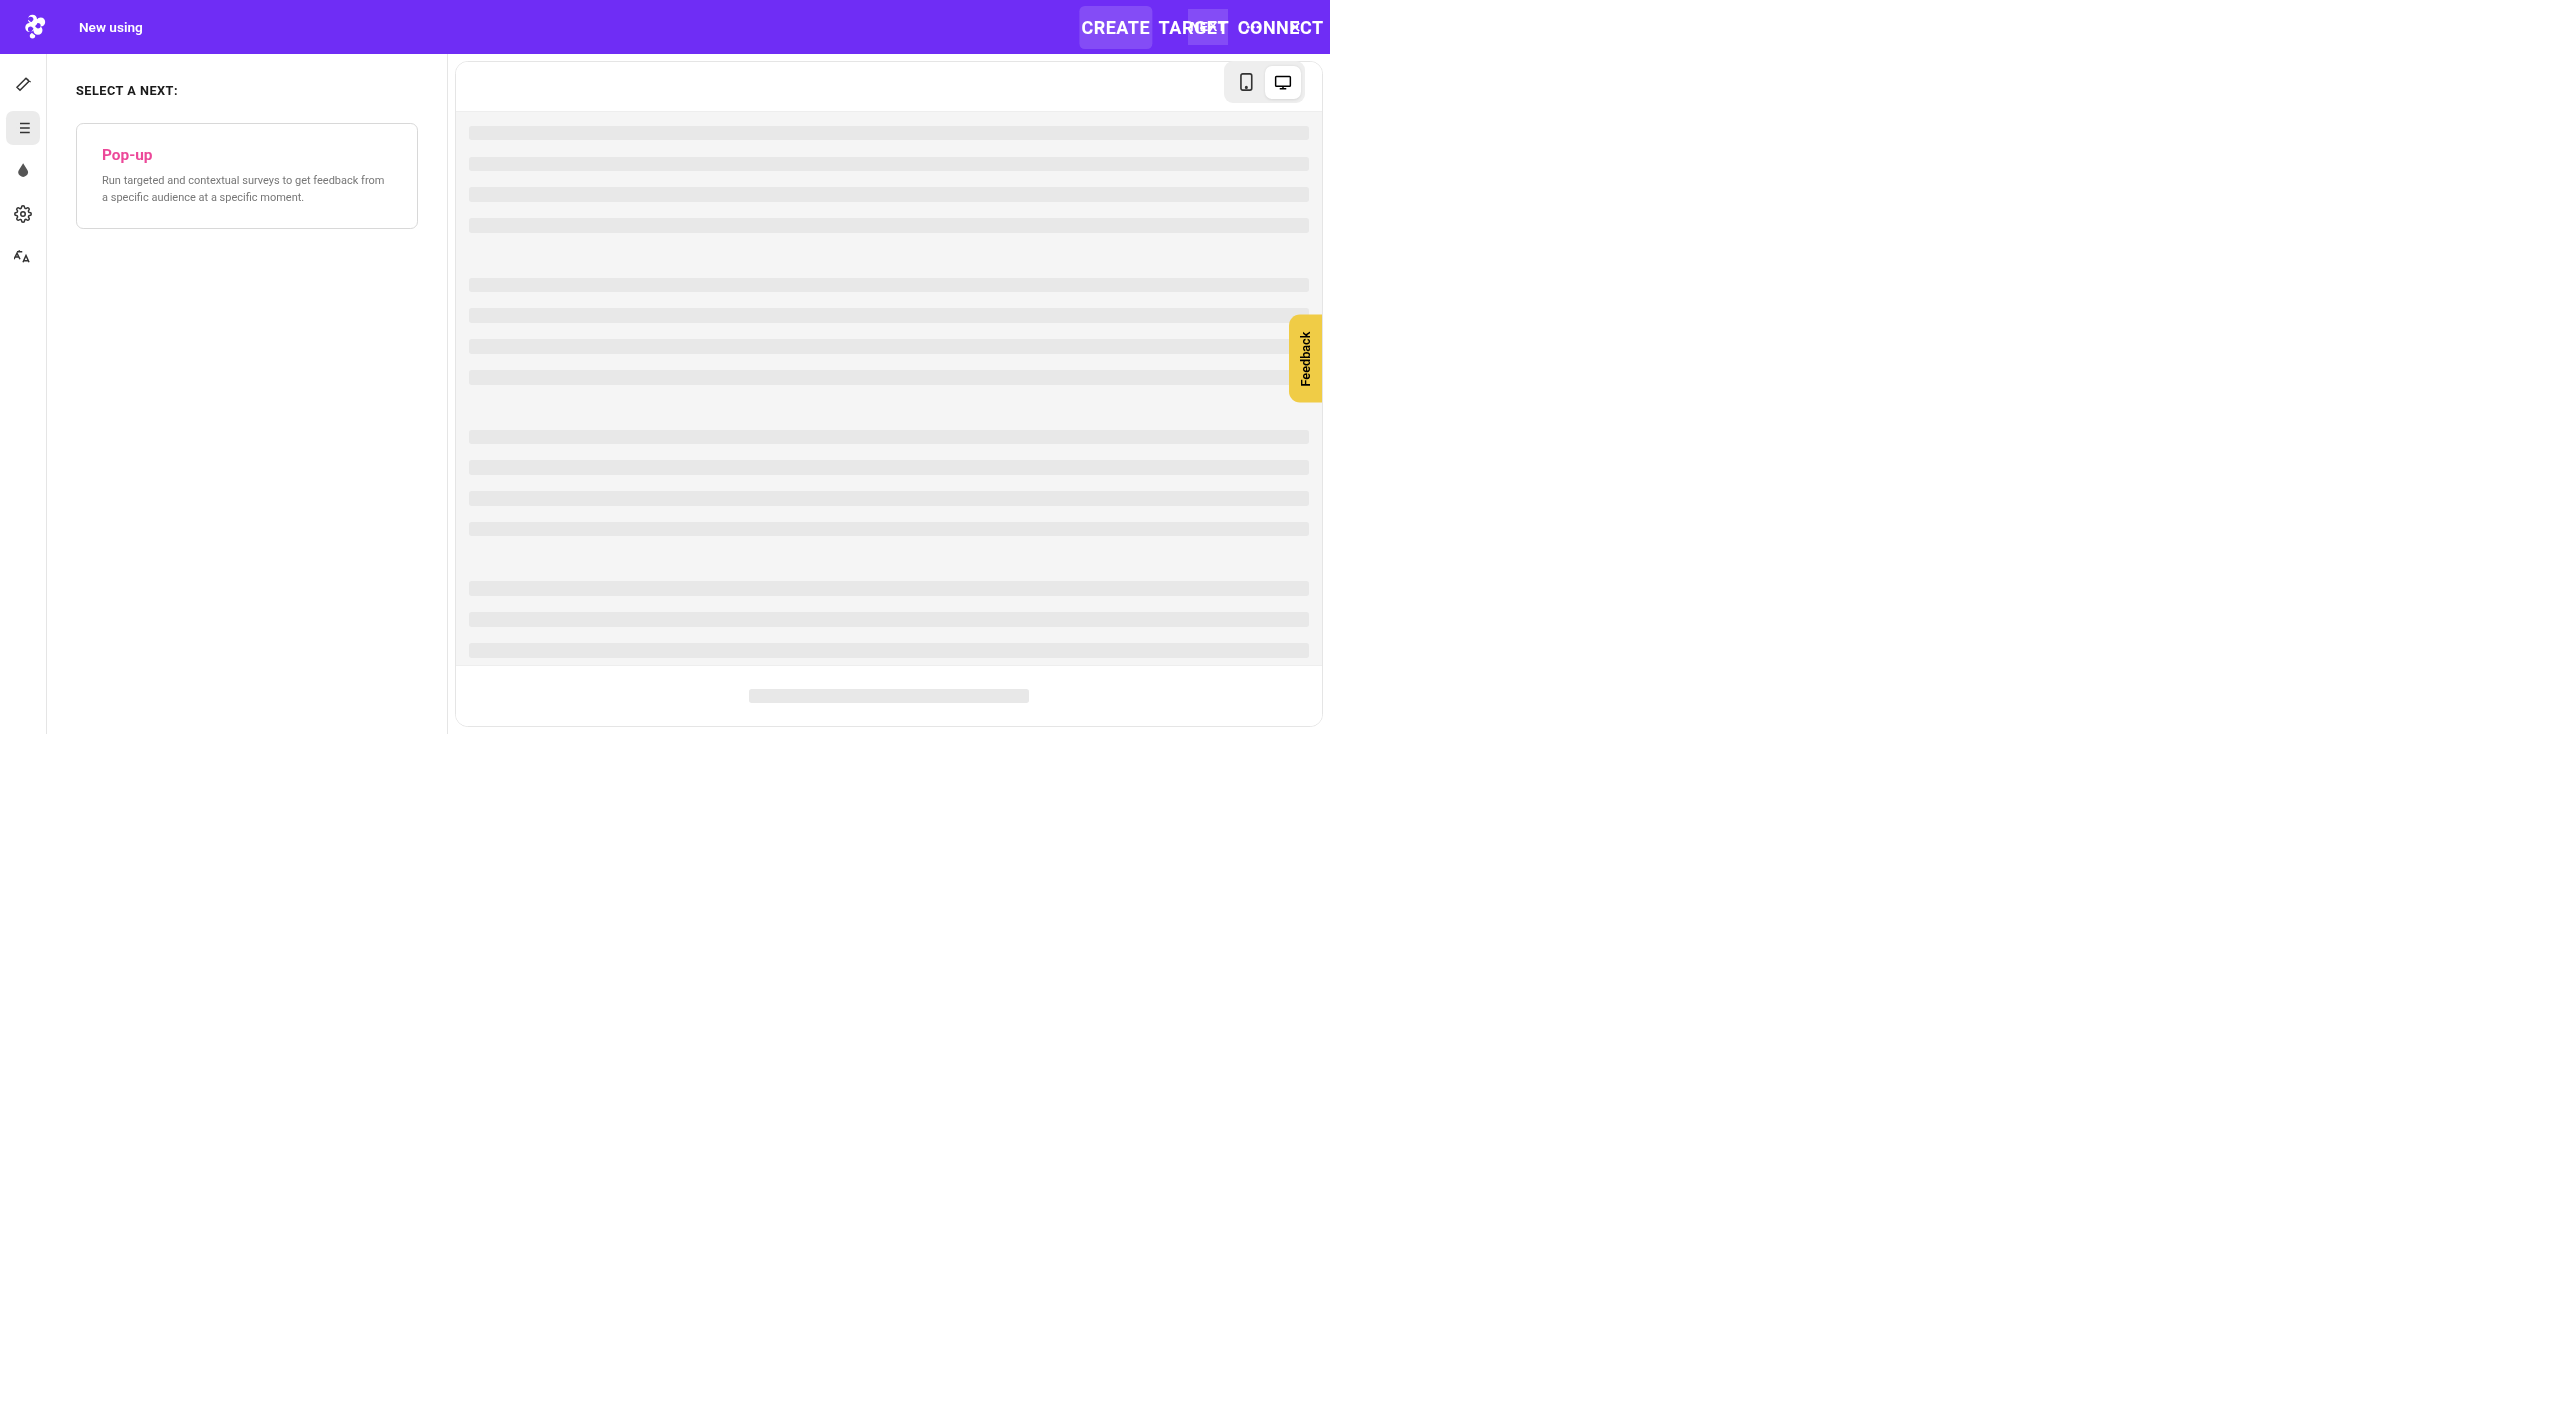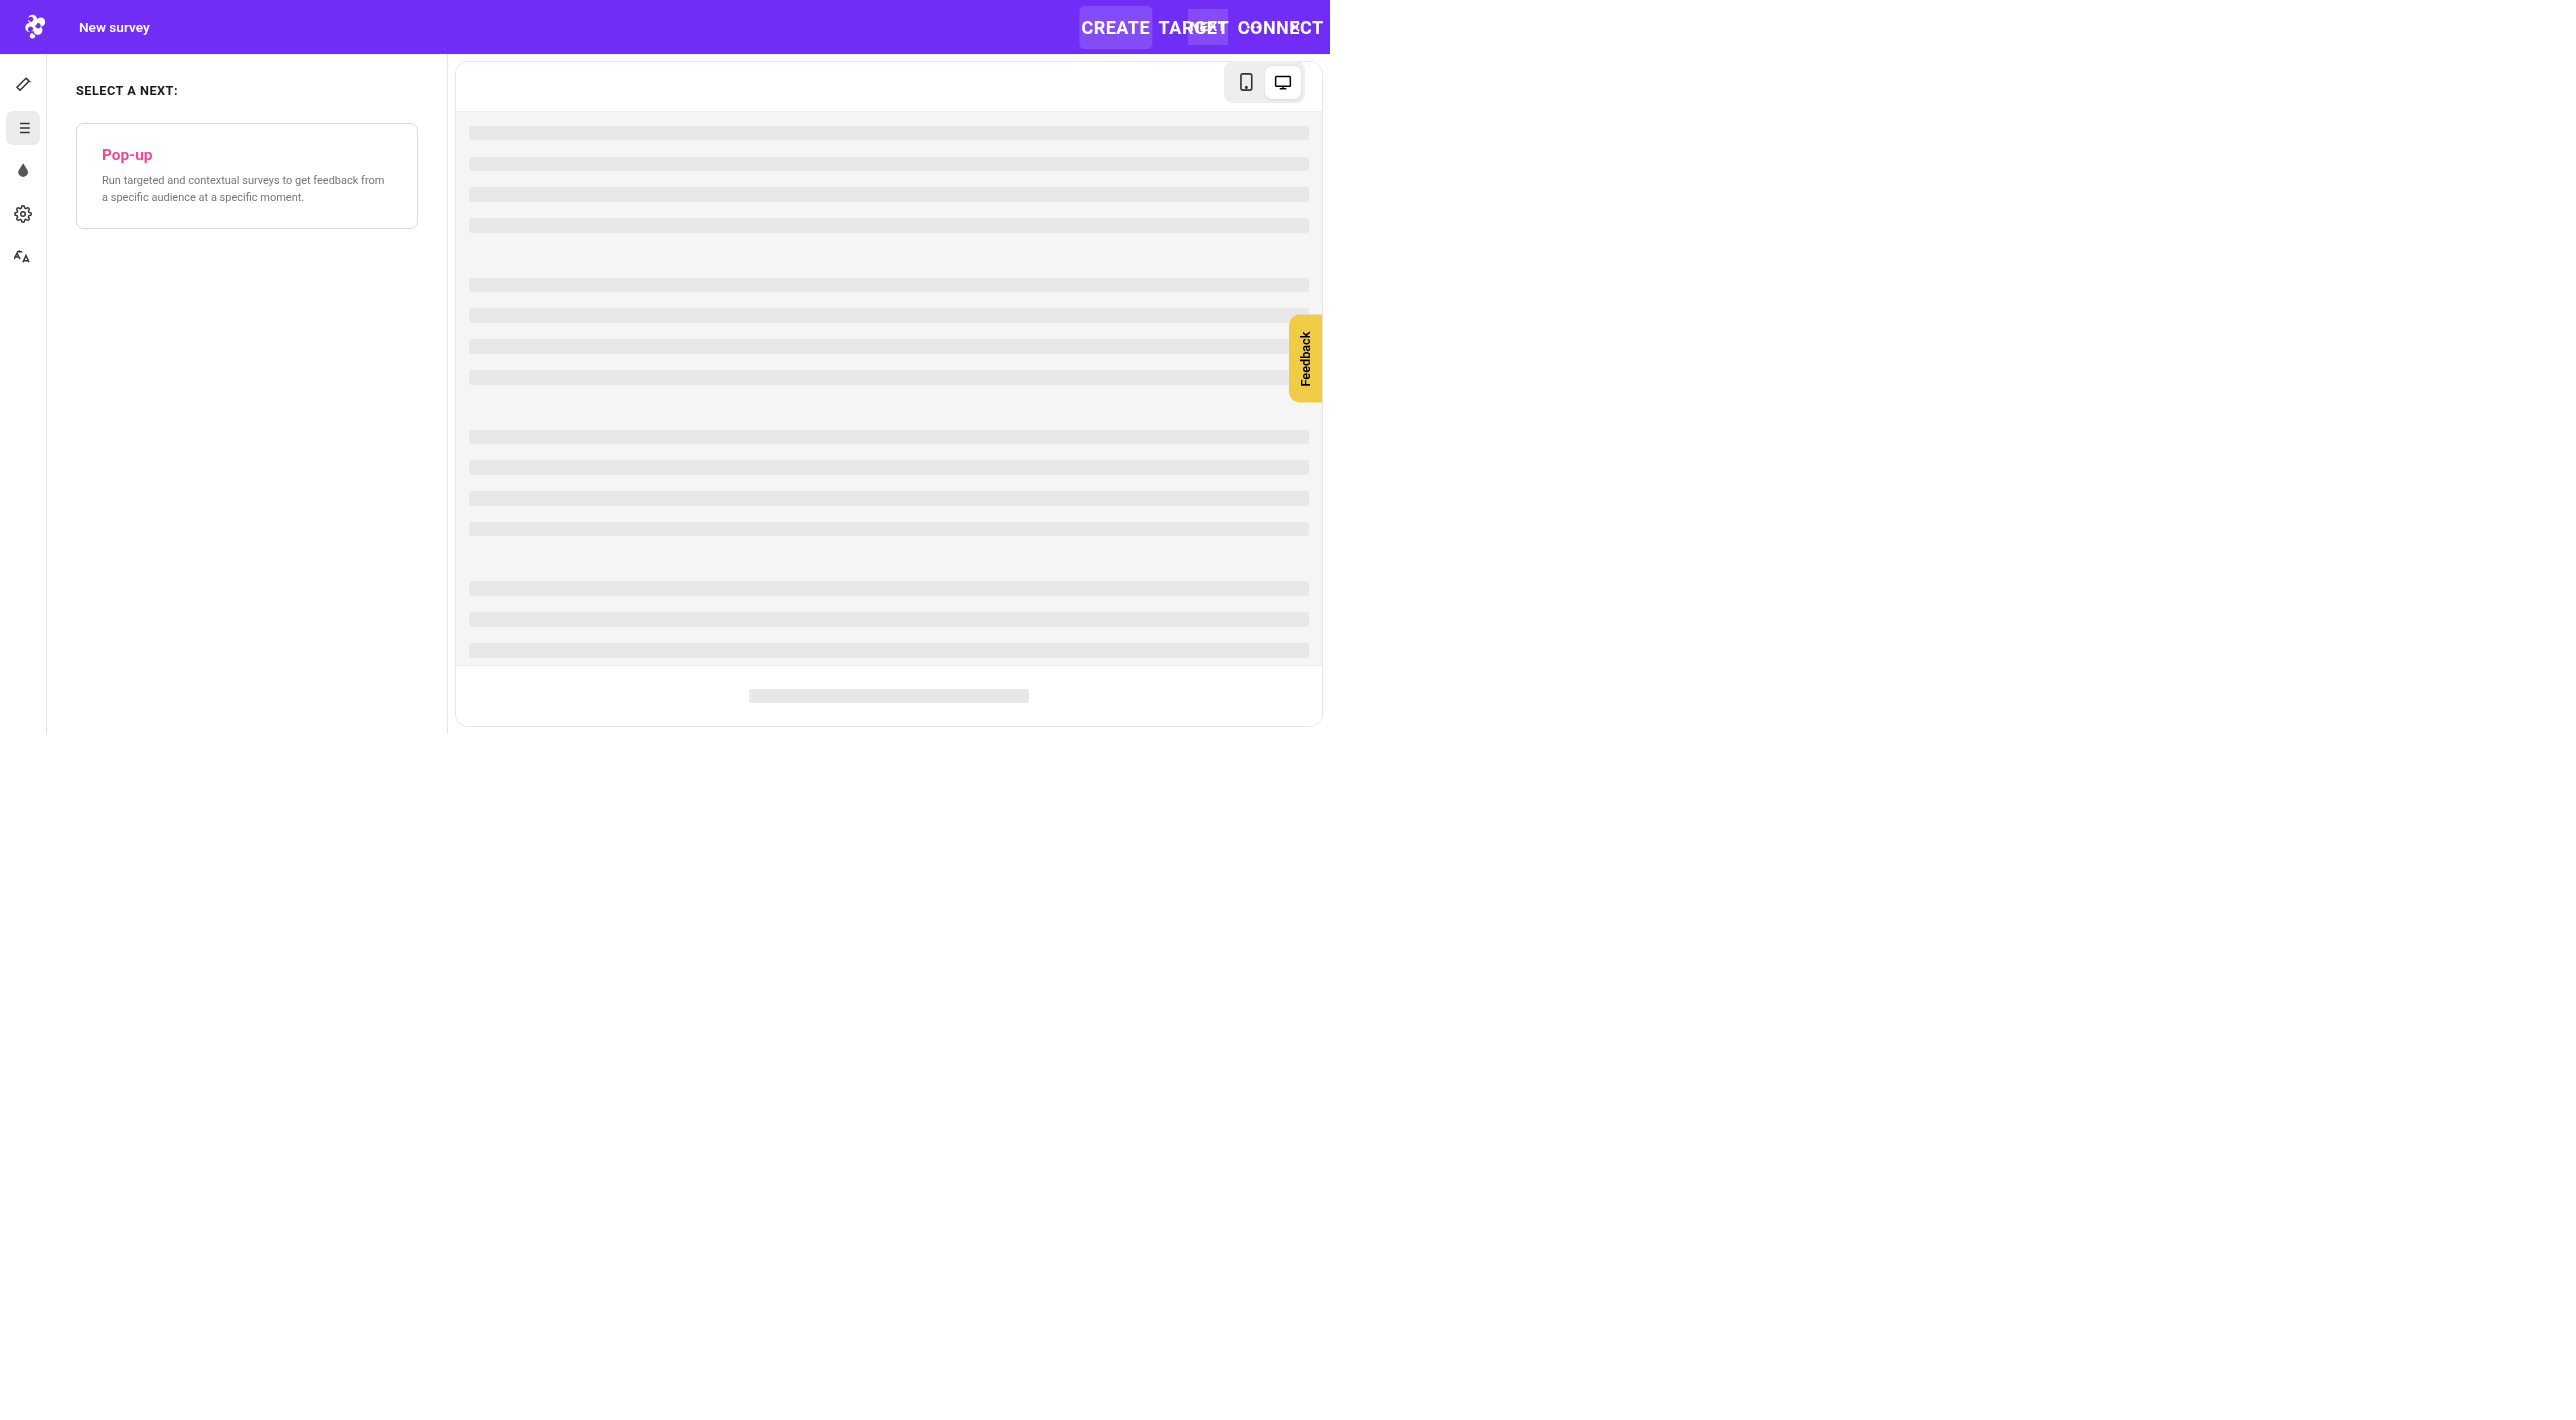--- a/index.html
+++ b/index.html
@@ -254,21 +254,21 @@
   </style>
 </head>
 <body>
 
 <div class="header">
   <div class="logo">
     <svg viewBox="0 0 32 32" fill="#fff">
       <path d="M16 2c-3 0-5 2-5 5 0 2 1 3 2 4-3 0-5 2-5 5s2 5 5 5c2 0 3-1 4-2 0 3 2 5 5 5s5-2 5-5c0-2-1-3-2-4 3 0 5-2 5-5s-2-5-5-5c-2 0-3 1-4 2 0-3-2-5-5-5z M11 7c0-2 1-3 3-3s3 1 3 3c0 1-1 2-2 3-1 0-2-1-3-2-1 0-1-1-1-1z M22 11c2 0 3 1 3 3s-1 3-3 3c-1 0-2-1-3-2 0-1 1-2 2-3 0-1 1-1 1-1z M14 21c-2 0-3-1-3-3s1-3 3-3c1 0 2 1 3 2 0 1-1 2-2 3 0 1-1 1-1 1z M19 25c0 2-1 3-3 3s-3-1-3-3c0-1 1-2 2-3 1 0 2 1 3 2 1 0 1 1 1 1z"></path>
     </svg>
   </div>
-  <div class="header-title">New survey</div>
+  <div class="header-title">New using</div>
 
   <div class="nav-tabs">
     <div class="nav-tab active">CREATE</div>
     <div class="nav-tab">TARGET</div>
     <div class="nav-tab">CONNECT</div>
     <div class="nav-tab">LAUNCH</div>
     <div class="nav-tab">ANALYZE</div>
   </div>
 
   <div class="header-right">

